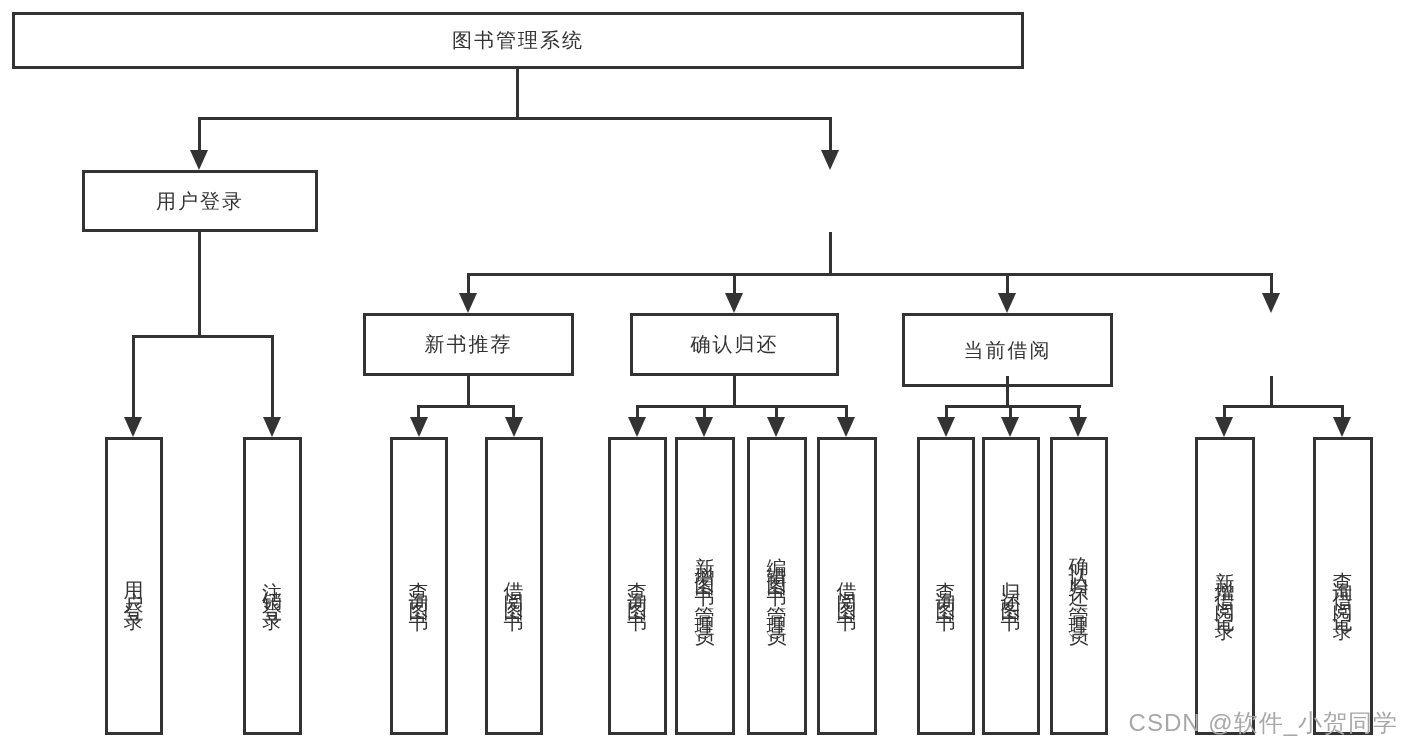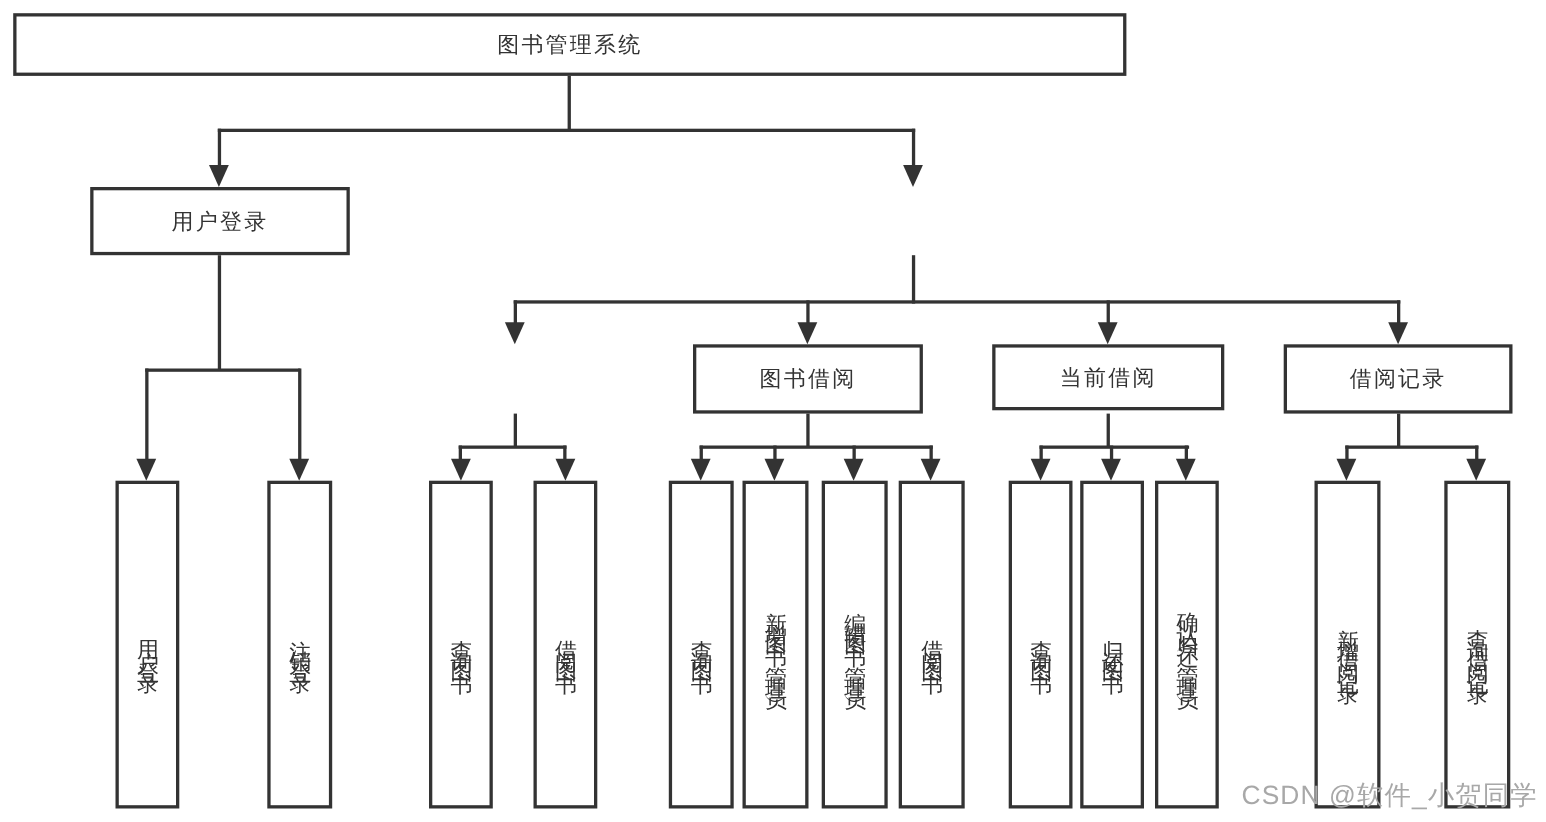--- a/index.html
+++ b/index.html
@@ -57,28 +57,28 @@
   <div class="line" style="left:467px;top:273px;width:806px;height:3px"></div>
   <div class="line" style="left:467px;top:273px;width:3px;height:23px"></div>
   <div class="arrow" style="left:459px;top:293px"></div>
   <div class="line" style="left:733px;top:273px;width:3px;height:23px"></div>
   <div class="arrow" style="left:725px;top:293px"></div>
   <div class="line" style="left:1006px;top:273px;width:3px;height:23px"></div>
   <div class="arrow" style="left:998px;top:293px"></div>
   <div class="line" style="left:1270px;top:273px;width:3px;height:23px"></div>
   <div class="arrow" style="left:1262px;top:293px"></div>
 
+  <div class="node h" style="left:363px;top:313px;width:211px;height:63px">
+    <span>新书推荐</span>
+  </div>
   <div class="node h" style="left:630px;top:313px;width:209px;height:63px">
-    <span>图书借阅</span>
+    <span>确认归还</span>
   </div>
-  <div class="node h" style="left:902px;top:313px;width:211px;height:60px">
+  <div class="node h" style="left:902px;top:313px;width:211px;height:74px">
     <span>当前借阅</span>
-  </div>
-  <div class="node h" style="left:1167px;top:313px;width:208px;height:63px">
-    <span>借阅记录</span>
   </div>
 
   <div class="line" style="left:467px;top:376px;width:3px;height:31px"></div>
   <div class="line" style="left:417px;top:405px;width:98px;height:3px"></div>
   <div class="line" style="left:417px;top:405px;width:3px;height:14px"></div>
   <div class="arrow" style="left:410px;top:417px"></div>
   <div class="line" style="left:512px;top:405px;width:3px;height:14px"></div>
   <div class="arrow" style="left:505px;top:417px"></div>
 
   <div class="line" style="left:733px;top:376px;width:3px;height:31px"></div>

